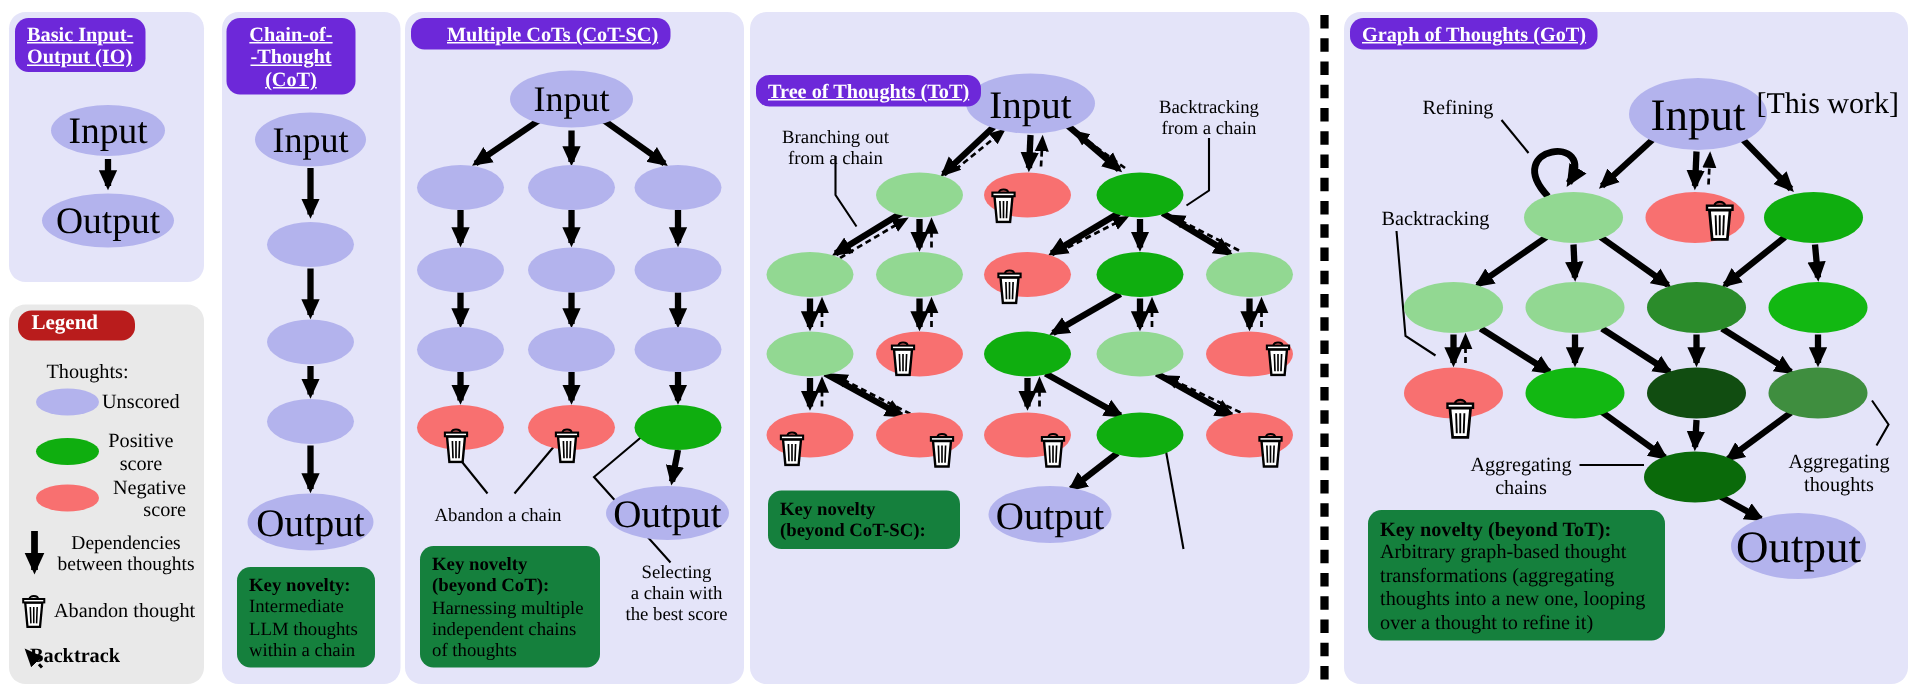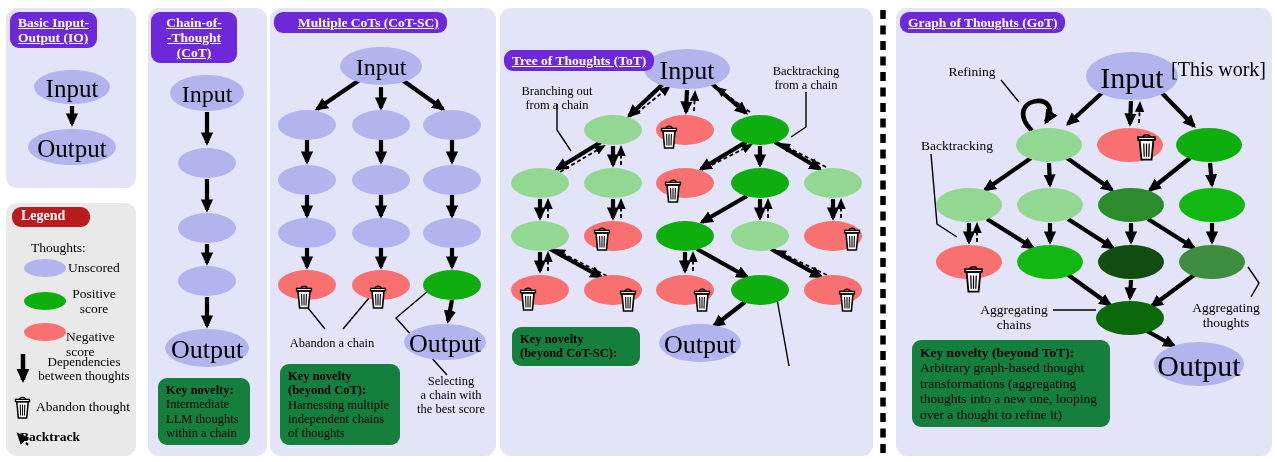--- a/index.html
+++ b/index.html
@@ -277,21 +277,21 @@
   <div class="lg-text" style="left:20px;top:241px;margin-left:11px;">Thoughts:</div>
 
   <div class="lg-ell" style="left:24px;top:259px;background:#b3b3ed;"></div>
   <div class="lg-text" style="left:68px;top:261px;">Unscored</div>
 
   <div class="lg-ell" style="left:24px;top:292px;background:#0fae0f;"></div>
   <div class="lg-text" style="left:66px;top:287px;width:56px;text-align:center;">Positive
 score</div>
 
   <div class="lg-ell" style="left:24px;top:323px;background:#f87070;"></div>
-  <div class="lg-text" style="left:66px;top:318px;width:58px;text-align:left;margin-top:12px;">Negative
+  <div class="lg-text" style="left:66px;top:318px;width:58px;text-align:right;">Negative
 score</div>
 
   <svg class="lg-ico" style="left:16px;top:352px;" width="14" height="38">
     <line x1="7" y1="2" x2="7" y2="28" stroke="#000" stroke-width="4.5" marker-end="url(#ah)"></line>
   </svg>
   <div class="lg-text" style="left:34px;top:355px;width:100px;text-align:center;font-size:13px;">Dependencies
 between thoughts</div>
 
   <svg class="lg-ico" style="left:13px;top:396px;" width="19" height="23">
     <use href="#trashsym" x="0" y="0" width="19" height="23"></use>

